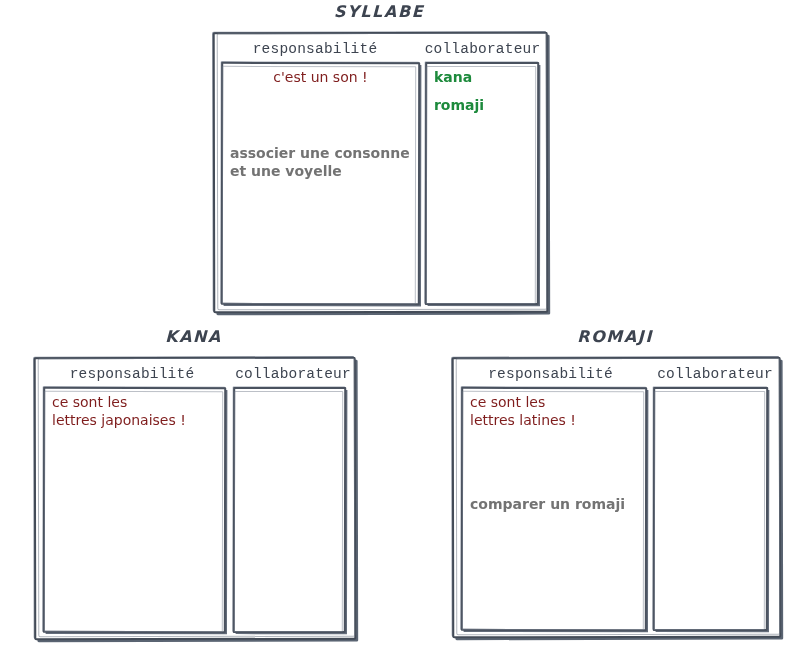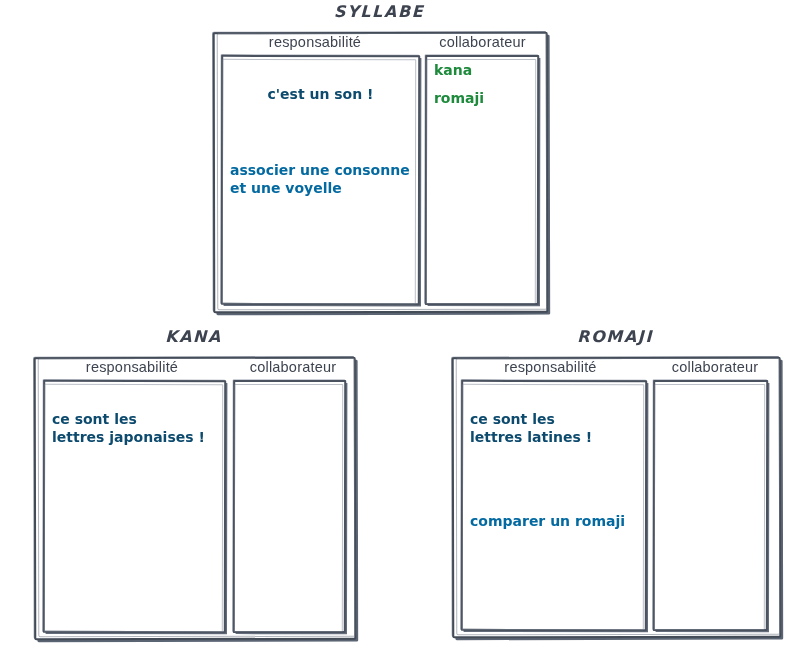--- a/index.html
+++ b/index.html
@@ -50,25 +50,25 @@
     padding: 0;
   }
 
   
   .col-headers {
     display: flex;
     flex: 0 0 auto;
   }
   .col-head {
     color: #3d4450;
-    font-family: Liberation Sans, sans-serif;
+    font-family: Liberation Mono, monospace;
     font-size: 14.5px;
     letter-spacing: .2px;
     text-align: center;
-    padding-top: 2px;
+    padding-top: 9px;
     padding-bottom: 5px;
     white-space: nowrap;
   }
 
   
   .panes {
     display: flex;
     flex: 1 1 auto;
     min-height: 0;
   }
@@ -104,27 +104,26 @@
     overflow: hidden;
   }
 
   
   .line {
     font-family: "DejaVu Sans", sans-serif;
     line-height: 1.28;
     white-space: pre-line;
   }
   .txt-desc {
-    color: #0c4a6e;
+    color: #7f1d1d;
     font-size: 14px;
-    font-weight: 700;
-    margin-top: 24px;
+    font-weight: 400;
   }
   .txt-resp {
-    color: #0369a1;
+    color: #737373;
     font-size: 14px;
     font-weight: 600;
   }
   .txt-collab {
     color: #1d8a3c;
     font-size: 14px;
     font-weight: 600;
   }
 
   

